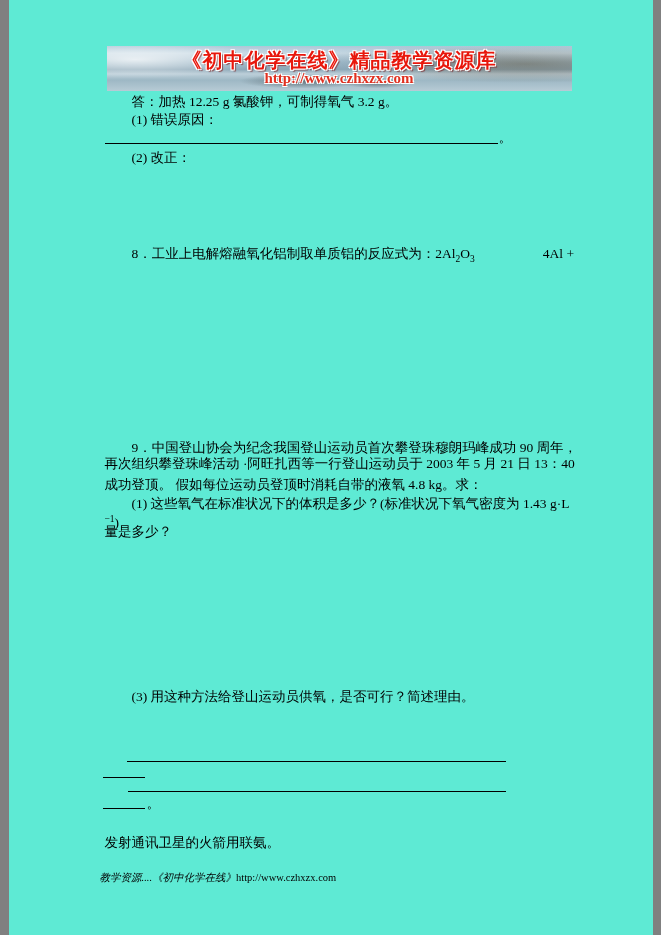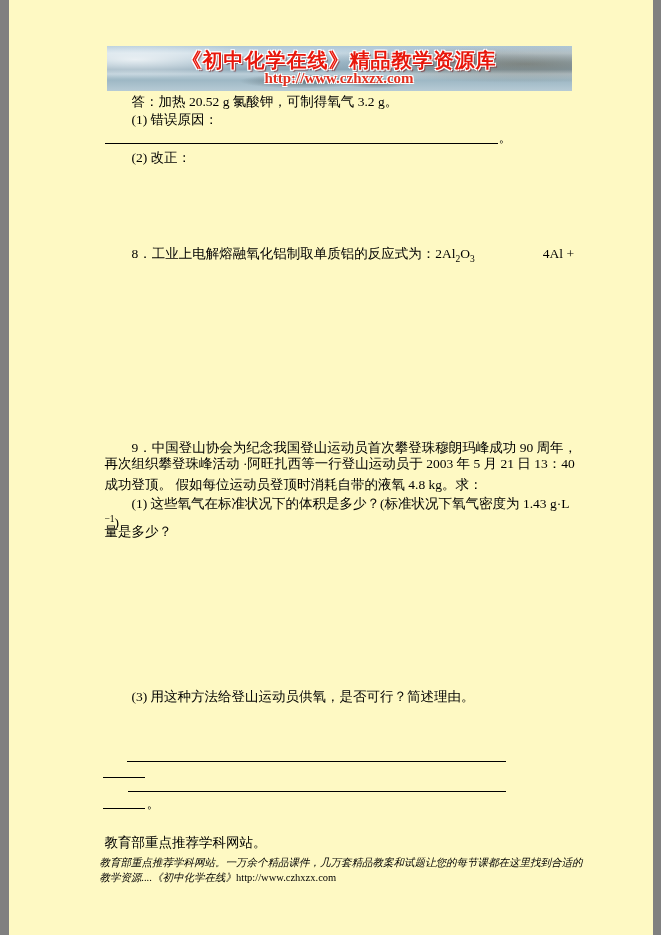--- a/index.html
+++ b/index.html
@@ -1,19 +1,19 @@
 <!DOCTYPE html>
 <html><head>
 <meta charset="utf-8">
 <style>
   html,body{margin:0;padding:0;background:#808080;}
   .page{
     position:relative;
     width:644px;height:935px;
-    background:#fef9c3;
+    background:#5eead4;
     margin:0 auto;
     overflow:hidden;
     font-family:"Liberation Serif","DejaVu Serif",serif;
     color:#000;
   }
   
   .banner{
     position:absolute;left:98px;top:46px;width:465px;height:45px;
     background:
       radial-gradient(55% 60% at 90% 40%, rgba(106,97,78,0.55), rgba(106,97,78,0) 70%),
@@ -62,21 +62,21 @@
 </head>
 <body>
 
 <div class="page">
 
   <div class="banner">
     <div class="banner-title" style="color: rgb(232, 23, 12);">《初中化学在线》精品教学资源库</div>
     <div class="banner-url" style="color: rgb(224, 48, 32);">http://www.czhxzx.com</div>
   </div>
 
-  <div class="line" style="left:123px;top:94px;">答：加热 20.52  g 氯酸钾，可制得氧气 3.2 g。</div>
+  <div class="line" style="left:123px;top:94px;">答：加热 12.25  g 氯酸钾，可制得氧气 3.2 g。</div>
   <div class="line" style="left:123px;top:112px;">(1) 错误原因：</div>
   <div class="blank" style="left:96px;top:143px;width:393px;"></div>
   <span class="period" style="left:490px;top:130px;">。</span>
   <div class="line" style="left:123px;top:150px;">(2) 改正：</div>
 
   <div class="line" style="left:123px;top:246px;"><span>8．工业上电解熔融氧化铝制取单质铝的反应式为：2Al</span><span class="sub">2</span><span>O</span><span class="sub">3</span><span style="display: inline-block; width: 68px;"></span><span>4Al +</span></div>
 
   <div class="line" style="left:123px;top:440px;">9．中国登山协会为纪念我国登山运动员首次攀登珠穆朗玛峰成功  90 周年，</div>
   <div class="line" style="left:96px;top:436px;margin-top:20px;">再次组织攀登珠峰活动 ·阿旺扎西等一行登山运动员于 2003 年 5 月 21 日 13：40</div>
   <div class="line" style="left:96px;top:477px;">成功登顶。 假如每位运动员登顶时消耗自带的液氧  4.8 kg。求：</div>
@@ -84,20 +84,19 @@
   <div class="line" style="left:96px;top:511px;"><span class="sup">−1</span><span>)</span></div>
   <div class="line" style="left:96px;top:524px;">量是多少？</div>
   <div class="line" style="left:123px;top:689px;">(3) 用这种方法给登山运动员供氧，是否可行？简述理由。</div>
 
   <div class="blank" style="left:118px;top:761px;width:379px;"></div>
   <div class="blank" style="left:94px;top:777px;width:42px;"></div>
   <div class="blank" style="left:119px;top:791px;width:378px;"></div>
   <div class="blank" style="left:94px;top:808px;width:42px;"></div>
   <span class="period" style="left:138px;top:796px;">。</span>
 
-  <div class="line" style="left:96px;top:835px;">教育部重点推荐学科网站。</div>
+  <div class="line" style="left:96px;top:835px;">发射通讯卫星的火箭用联氨。</div>
 
-  <div class="footer-line" style="left:91px;top:856px;">教育部重点推荐学科网站。一万余个精品课件，几万套精品教案和试题让您的每节课都在这里找到合适的</div>
   <div class="footer-line" style="left:91px;top:871px;">
     <span>教学资源....《初中化学在线》</span><span class="footer-url">http://www.czhxzx.com</span>
   </div>
 
 </div>
 
 </body></html>

